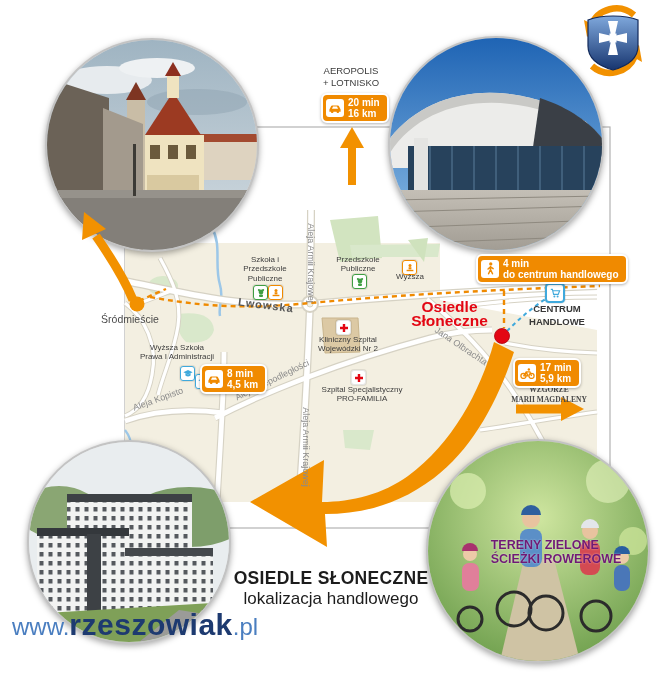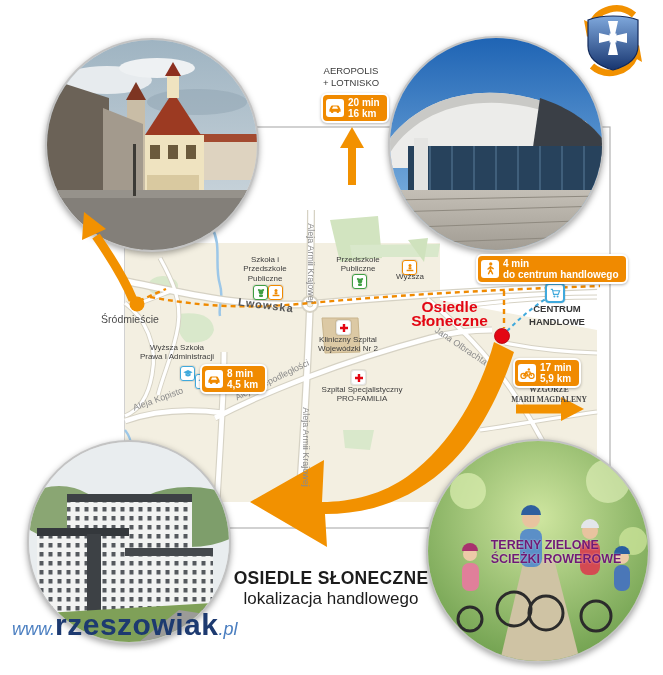--- a/index.html
+++ b/index.html
@@ -34,21 +34,21 @@
   .poi.cart{width:16px;height:16px;border:2px solid #3fa9dc;border-radius:4px;}
   .poi.cart svg{width:11px;height:11px;}
   
   .estate-label{position:absolute;left:396px;top:300px;width:107px;text-align:center;
        color:#e30613;font-weight:bold;font-size:15.5px;line-height:14px;z-index:4;}
   .title-block{position:absolute;left:331px;top:568px;transform:translateX(-50%);
        text-align:center;color:#1c1c1c;z-index:5;white-space:nowrap;}
   .title-line1{font-size:17.5px;font-weight:600;letter-spacing:.3px;}
   .title-line2{font-size:17px;font-weight:400;}
   .footer{position:absolute;left:12px;top:608px;z-index:6;white-space:nowrap;}
-  .footer .www,.footer .tld{font-size:18px;color:#4a7ec0;font-style:italic;}
+  .footer .www,.footer .tld{font-size:24px;color:#4a7ec0;}
   .footer .brand{font-size:30px;font-weight:bold;color:#1d3a70;letter-spacing:.5px;text-align:center;}
   .tagline{position:absolute;left:13px;top:638px;font-size:15px;font-weight:600;
            color:#f18a00;z-index:6;white-space:nowrap;}
   .bike-caption{position:absolute;left:536px;top:538px;transform:translateX(-50%);
        color:#701a75;font-weight:800;font-size:12.5px;line-height:1.14;
        z-index:4;text-shadow:0 0 2px rgba(255,255,255,.6);white-space:nowrap;margin-left:20px;}
   .mall-label{font-weight:600;font-size:9.5px;color:#383838;line-height:13px;}
   .hill-label{font-weight:600;font-size:7.5px;color:#4a4a4a;line-height:10px;font-family:Liberation Serif, serif;}
   .aeropolis{font-size:9.5px;font-weight:500;color:#3b3b3b;line-height:12px;}
 </style>

